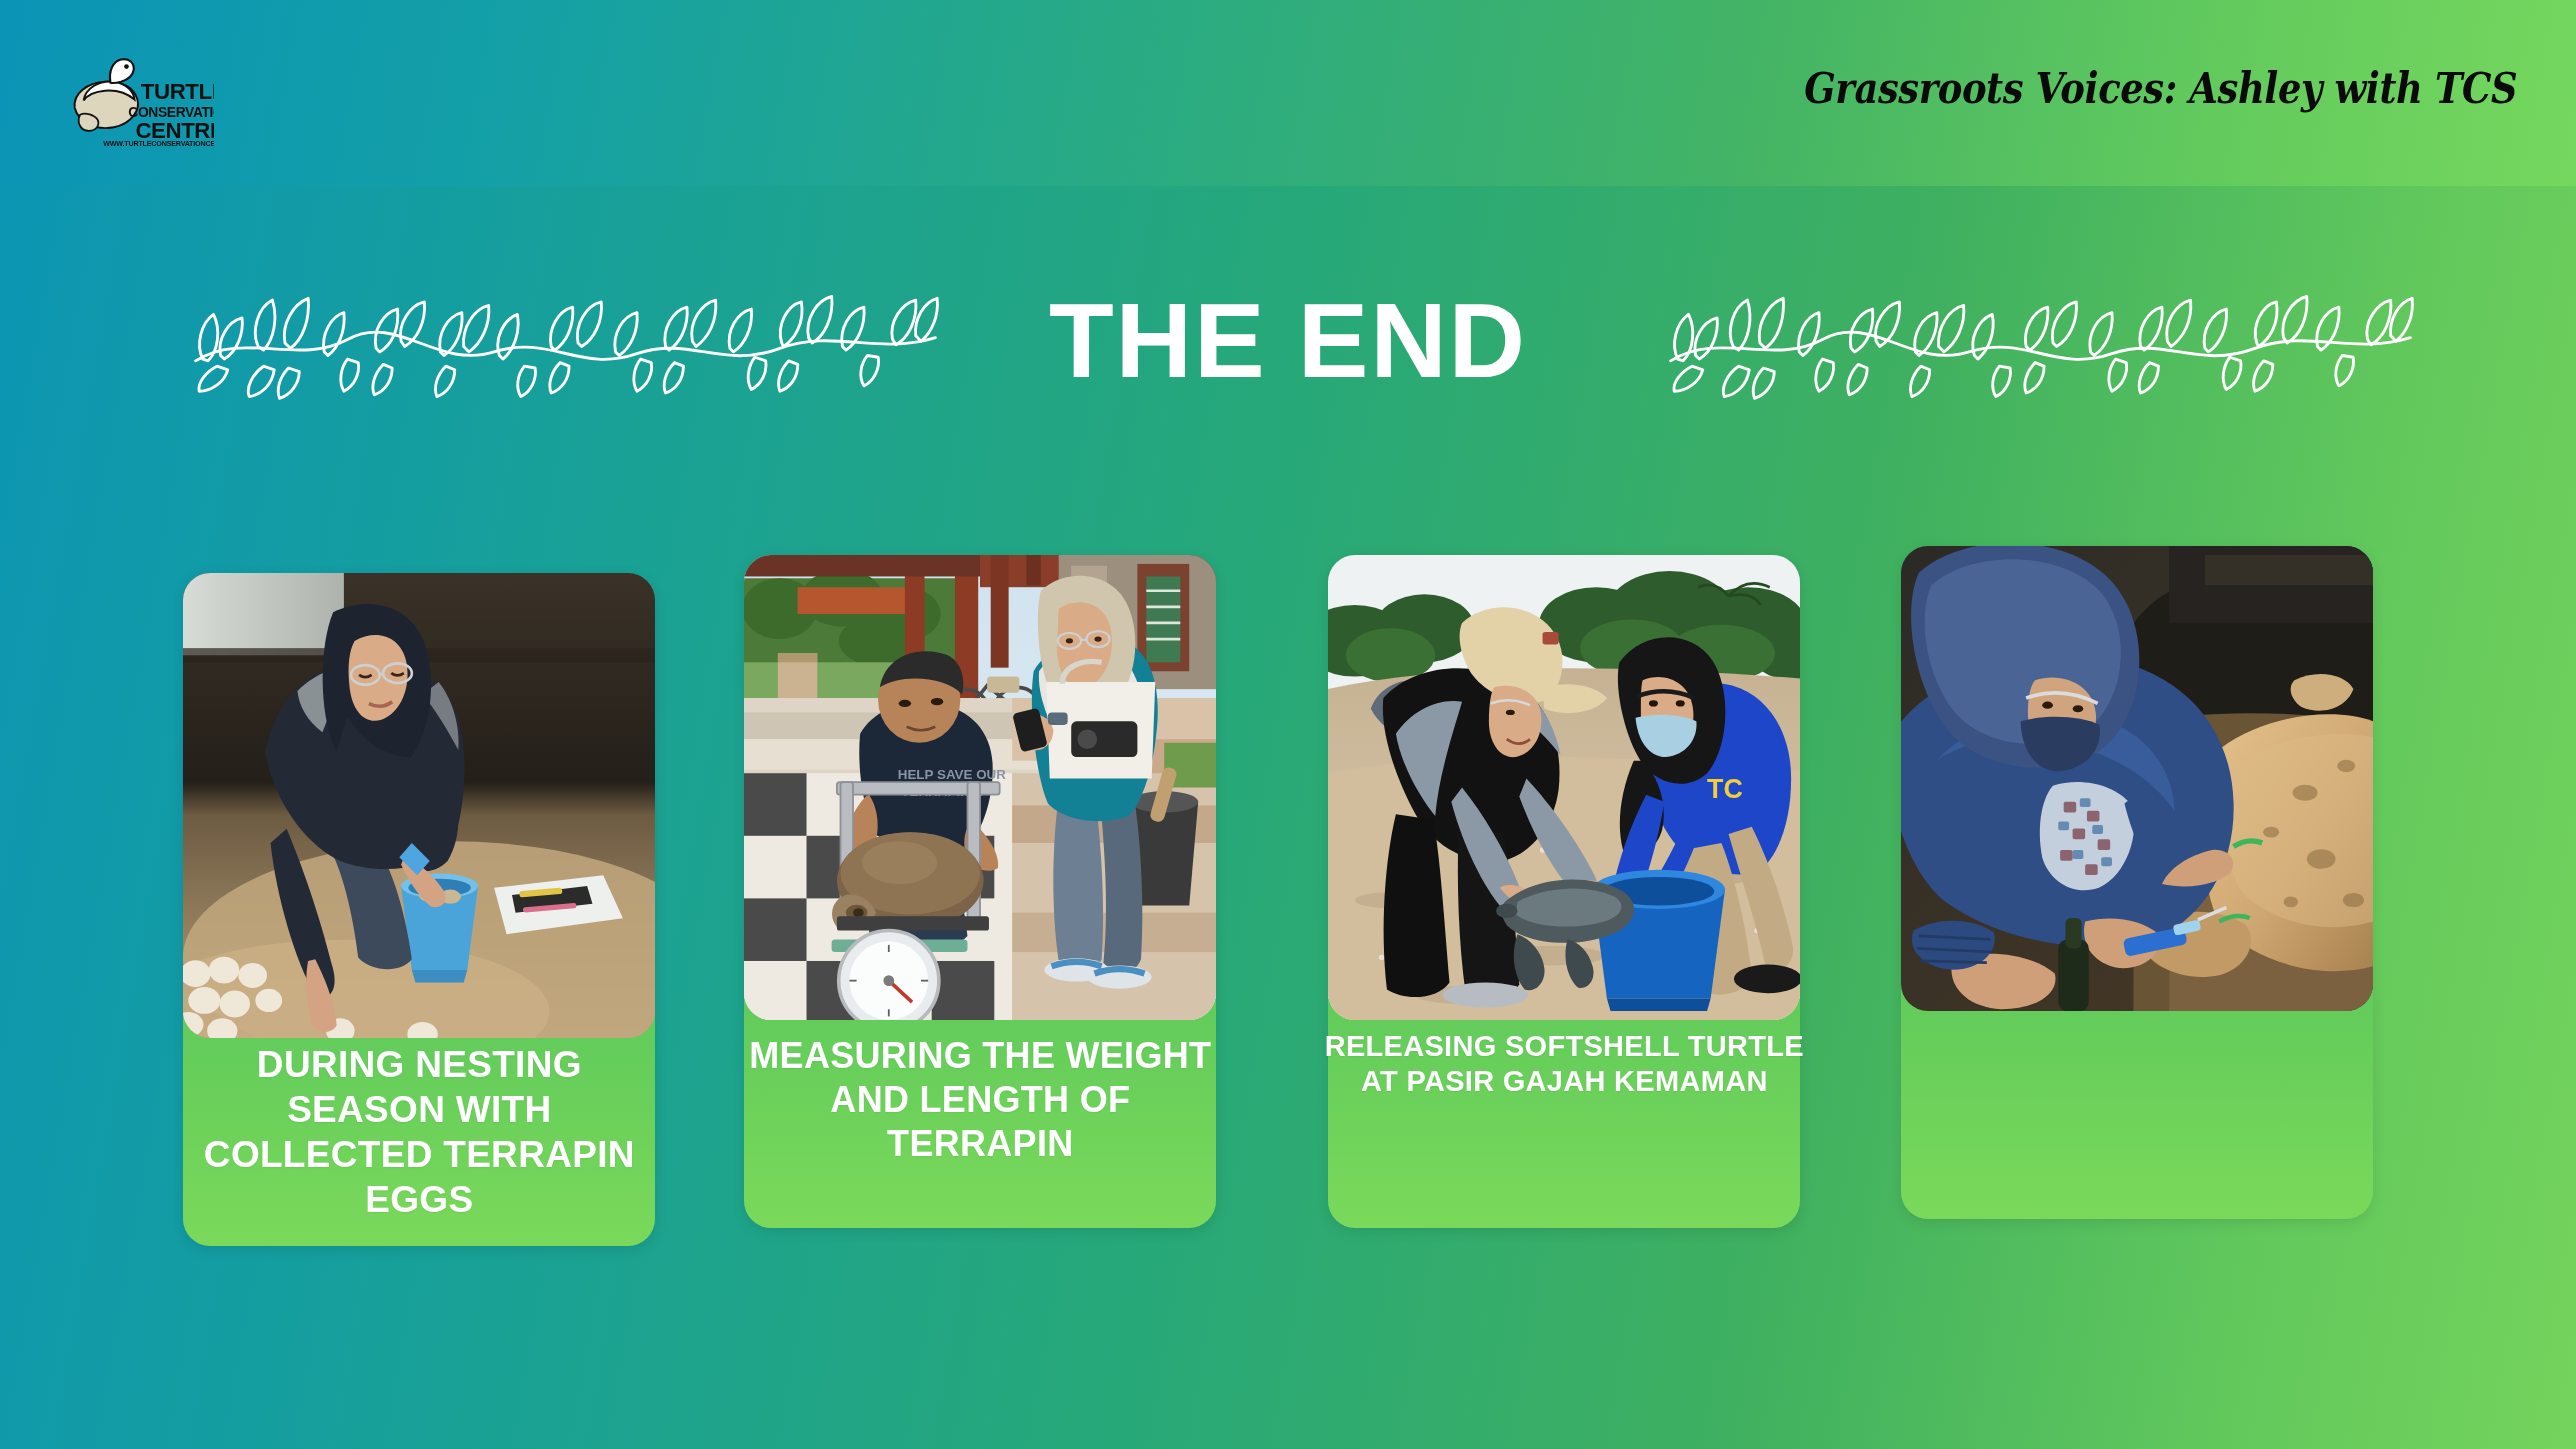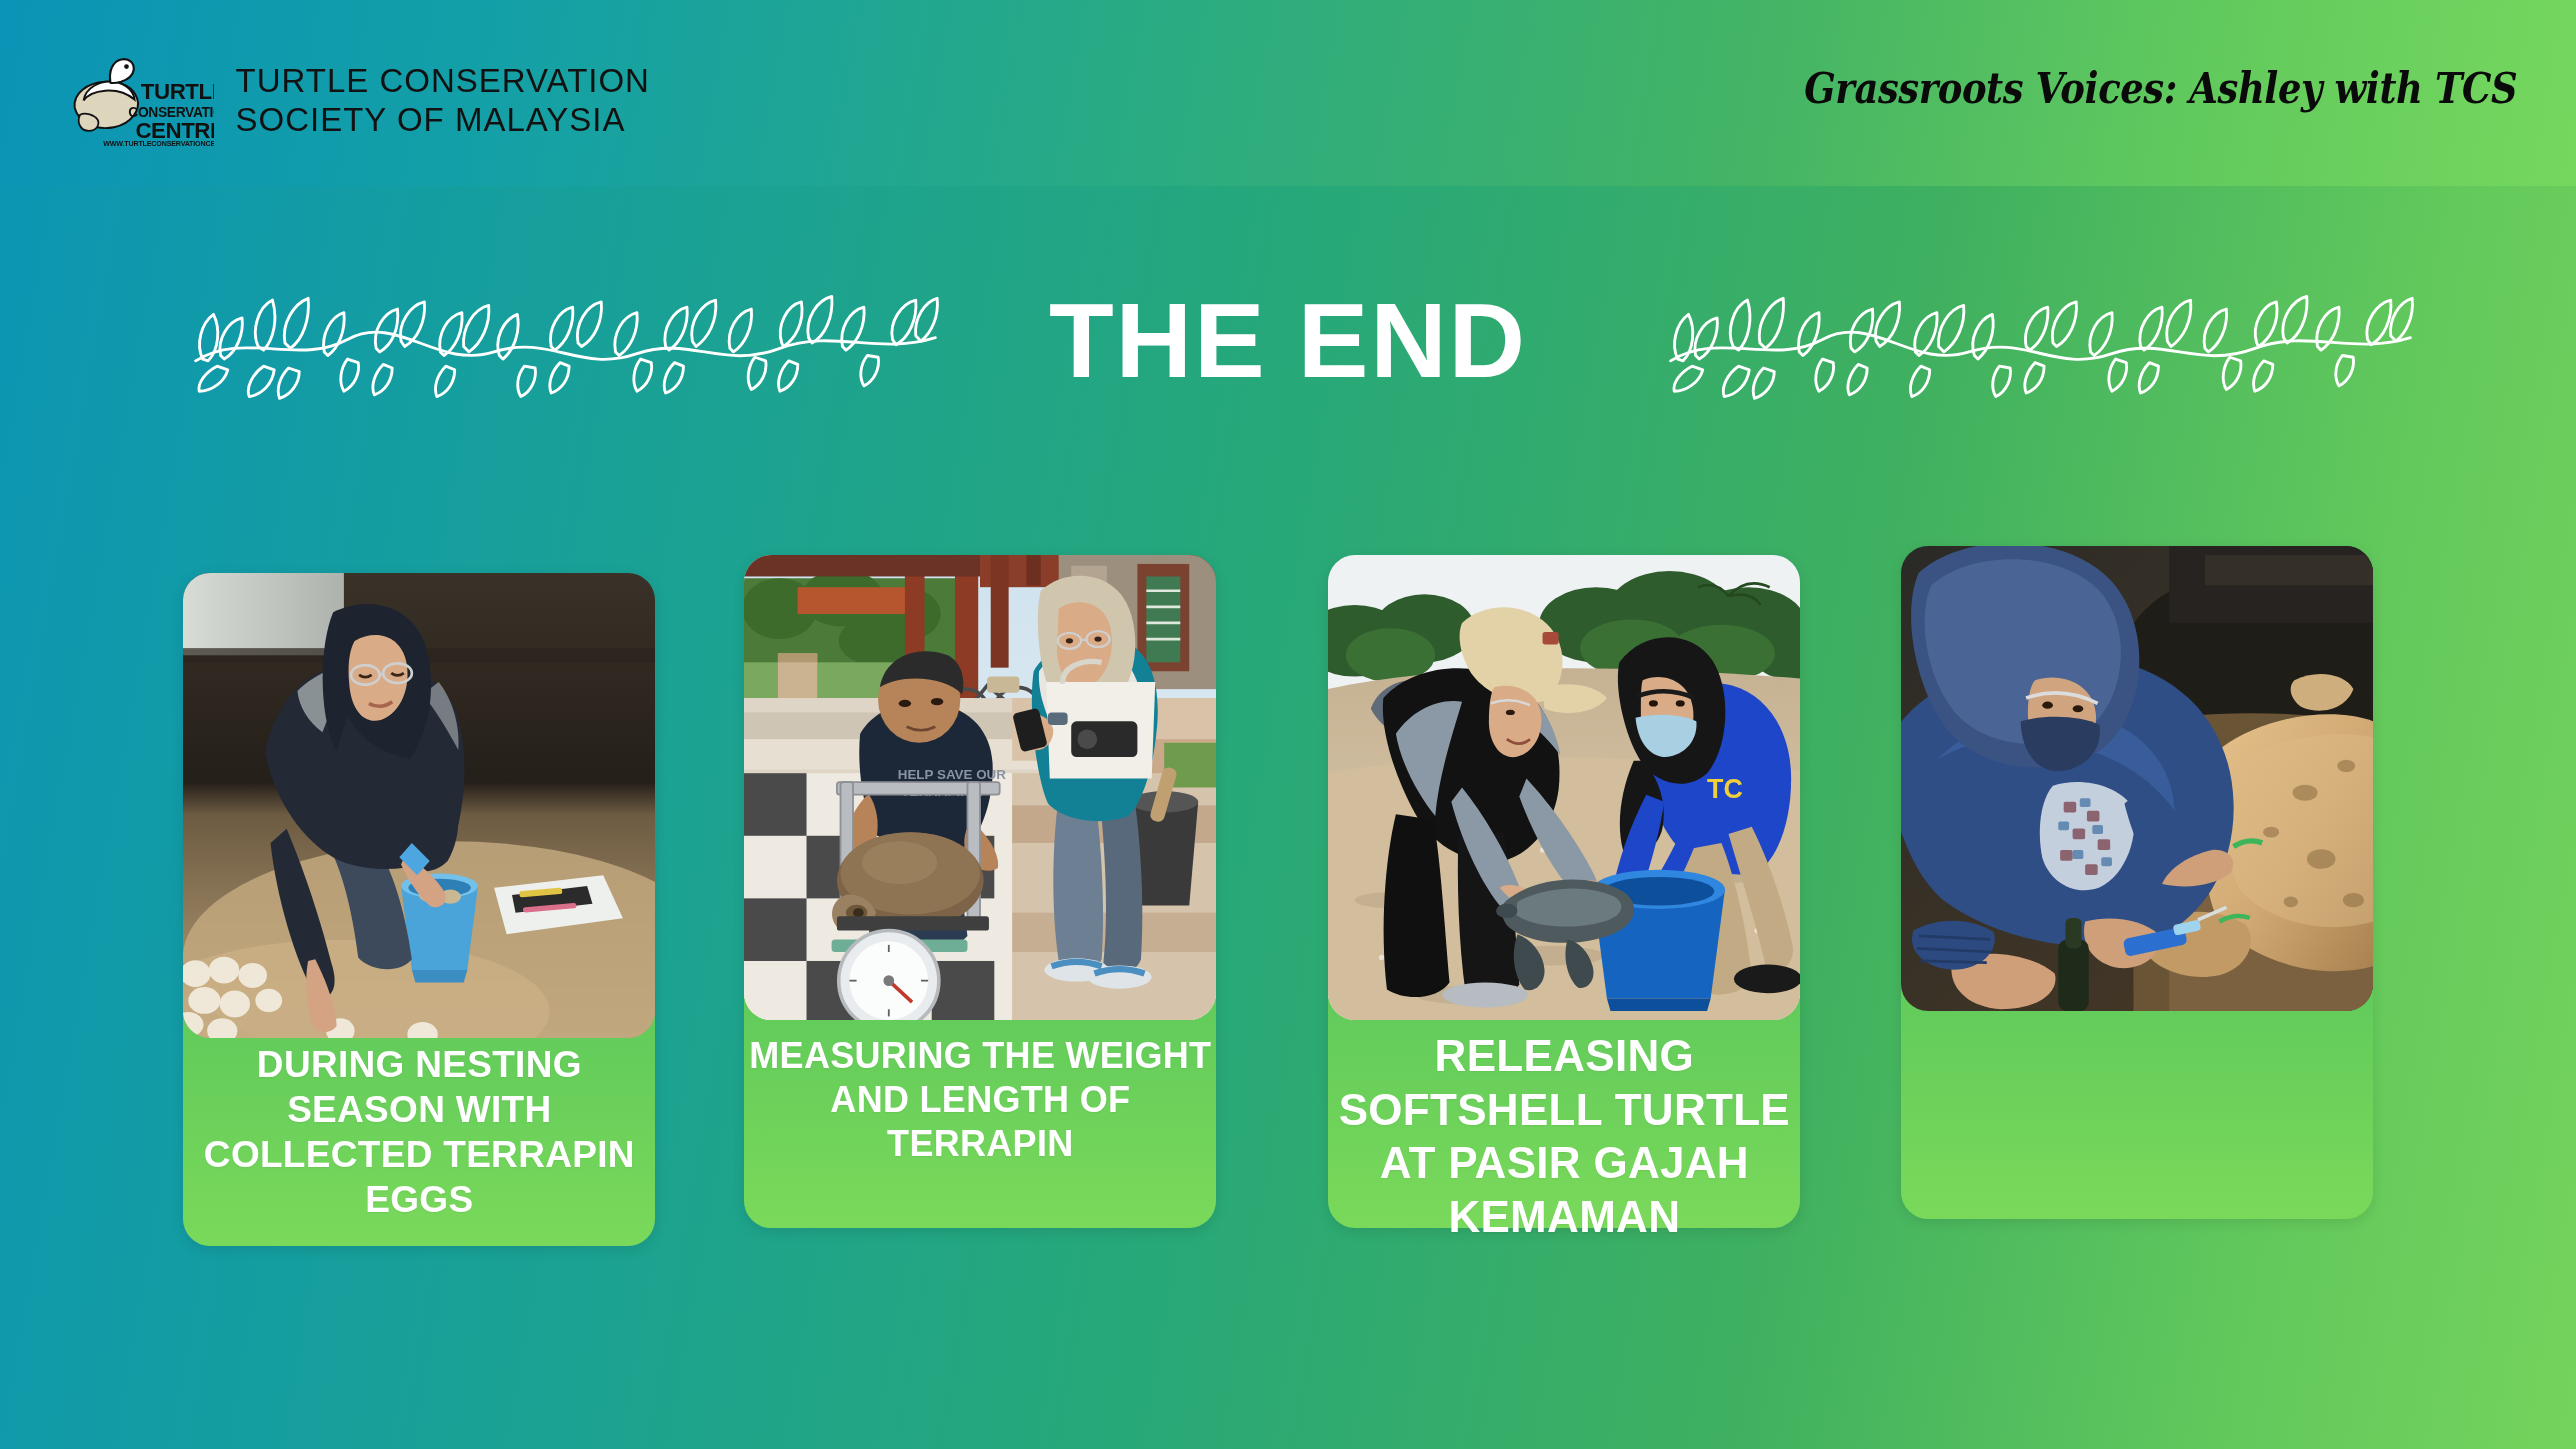--- a/index.html
+++ b/index.html
@@ -103,21 +103,21 @@
     width:487px;
     text-align:center;
     font-size:36px; font-weight:700; line-height:1.22;
     color:#ffffff; letter-spacing:0.3px;
     padding:0 1.8px;
     font-family:"Liberation Sans", sans-serif;
     text-shadow:0 0.9px 1.8px rgba(0,0,0,0.06);
   }
   #card-1 .card-caption { font-size:37px; top:469px; }
   #card-2 .card-caption { font-size:36px; top:479px; }
-  #card-3 .card-caption { font-size:44px; top:474px; }
+  #card-3 .card-caption { font-size:29px; top:474px; }
   #card-4 .card-caption { font-size:36px; top:469px; }
 </style>
 </head>
 <body>
 
 <div id="slide">
 
   <div id="header-bar">
 
     <div id="logo-block">
@@ -135,22 +135,20 @@
 
         <text x="86" y="52" font-family="Liberation Sans, sans-serif" font-size="25" font-weight="700" fill="#111" letter-spacing="-0.5">TURTLE</text>
 
         <text x="72" y="72" font-family="Liberation Sans, sans-serif" font-size="15.5" font-weight="700" fill="#111" letter-spacing="-0.4">CONSERVATION</text>
 
         <text x="80" y="96" font-family="Liberation Sans, sans-serif" font-size="25" font-weight="700" fill="#111" letter-spacing="-0.5">CENTRE</text>
 
         <text x="44" y="105" font-family="Liberation Sans, sans-serif" font-size="8" font-weight="700" fill="#111" letter-spacing="-0.2">WWW.TURTLECONSERVATIONCENTRE.ORG</text>
       </svg>
 
-      <div id="org-name">TURTLE CONSERVATION
-SOCIETY OF MALAYSIA</div>
     </div>
 
     <div id="series-title">Grassroots Voices: Ashley with TCS</div>
   </div>
 
   <div class="vine" id="vine-left">
     <svg viewBox="0 0 840 122" fill="none" stroke="#ffffff" stroke-width="3.2" stroke-linecap="round" stroke-linejoin="round">
       <path d="M6 86 C60 52 120 92 176 62 C232 32 276 96 340 76 C404 56 436 100 500 78 C560 58 596 96 660 72 C720 50 770 80 834 60"></path>
       <g>
         <path d="M14 84 C6 68 12 44 26 34 C34 50 32 74 20 86 Z"></path>

